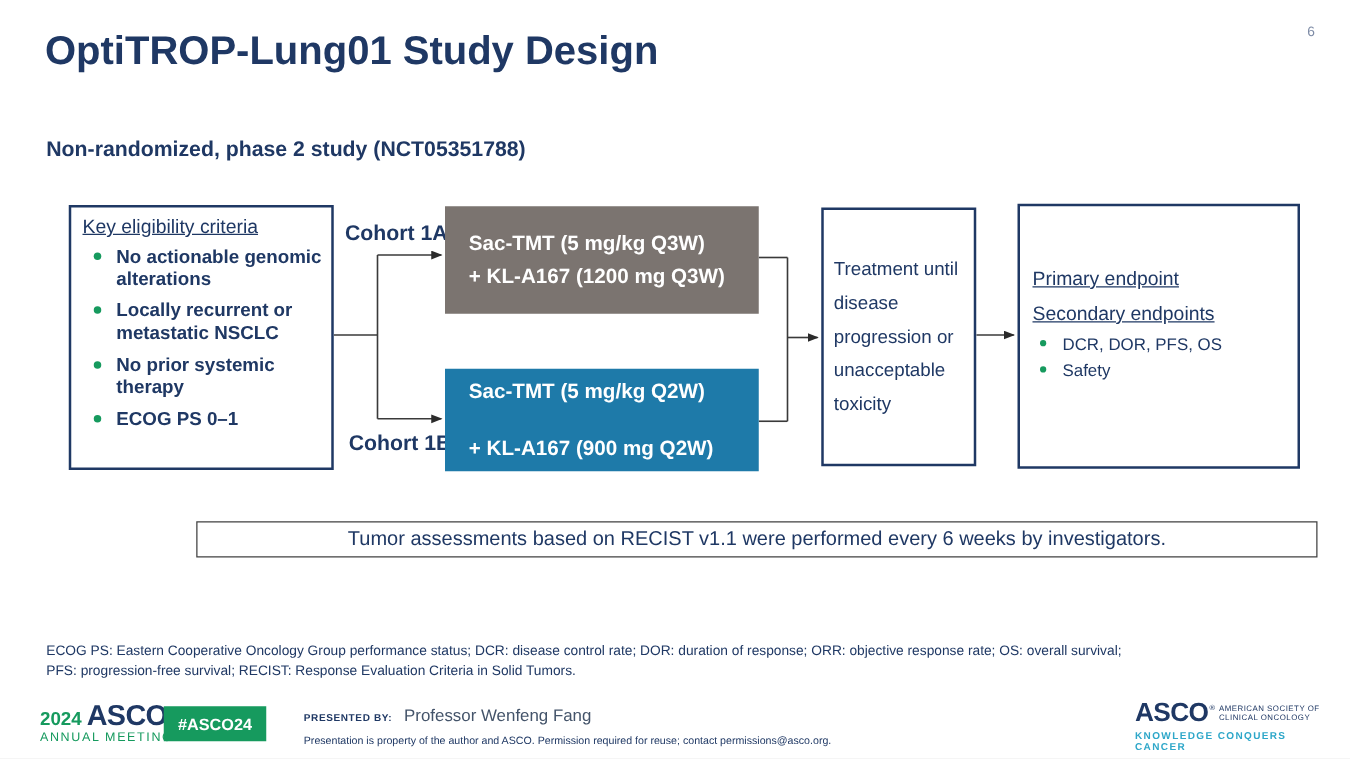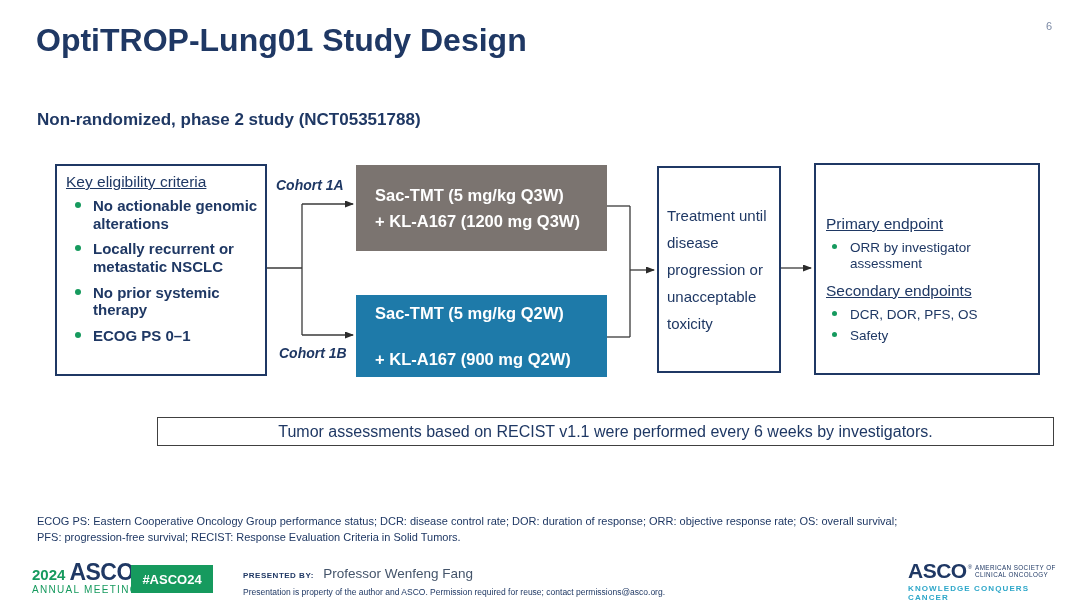--- a/index.html
+++ b/index.html
@@ -50,21 +50,21 @@
     font-size:15px; font-weight:bold; color:var(--navy); line-height:1.18;
   }
   ul.bullets li::before {
     content:""; position:absolute; left:9px; top:5px;
     width:6px; height:6px; border-radius:50%; background:var(--green);
   }
   ul.bullets.small li { font-size:13.5px; font-weight:normal; margin-bottom:5px; padding-left:24px; }
   ul.bullets.small li::before { left:6px; top:4px; width:5px; height:5px; }
 
   .cohort-label {
-    position:absolute; font-size:14px; font-weight:bold; color:var(--navy);font-style:italic;
+    position:absolute; font-size:17px; font-weight:bold; color:var(--navy);
   }
   .cohort-1a { left:276px; top:177px; }
   .cohort-1b { left:279px; top:345px; }
 
   .arm {
     position:absolute; left:356px; width:251px; display:flex;
     flex-direction:column; justify-content:center; padding-left:19px;
     color:#fff; font-size:16.5px; font-weight:bold; line-height:1.6;
   }
   .arm-gray { top:165px; height:86px; background:var(--gray-arm); }
@@ -167,23 +167,20 @@
     <div>Sac-TMT (5 mg/kg Q2W)</div>
     <div>+ KL-A167 (900 mg Q2W)</div>
   </div>
 
   <div class="box treatment">
     <div>Treatment until disease progression or unacceptable toxicity</div>
   </div>
 
   <div class="box endpoints">
     <div class="box-heading">Primary endpoint</div>
-    <ul class="bullets small">
-      <li>ORR by investigator assessment</li>
-    </ul>
     <div class="box-heading secondary-heading">Secondary endpoints</div>
     <ul class="bullets small">
       <li>DCR, DOR, PFS, OS</li>
       <li>Safety</li>
     </ul>
   </div>
 
   <div class="recist-note">Tumor assessments based on RECIST v1.1 were performed every 6 weeks by investigators.</div>
 
   <div class="footnote">

